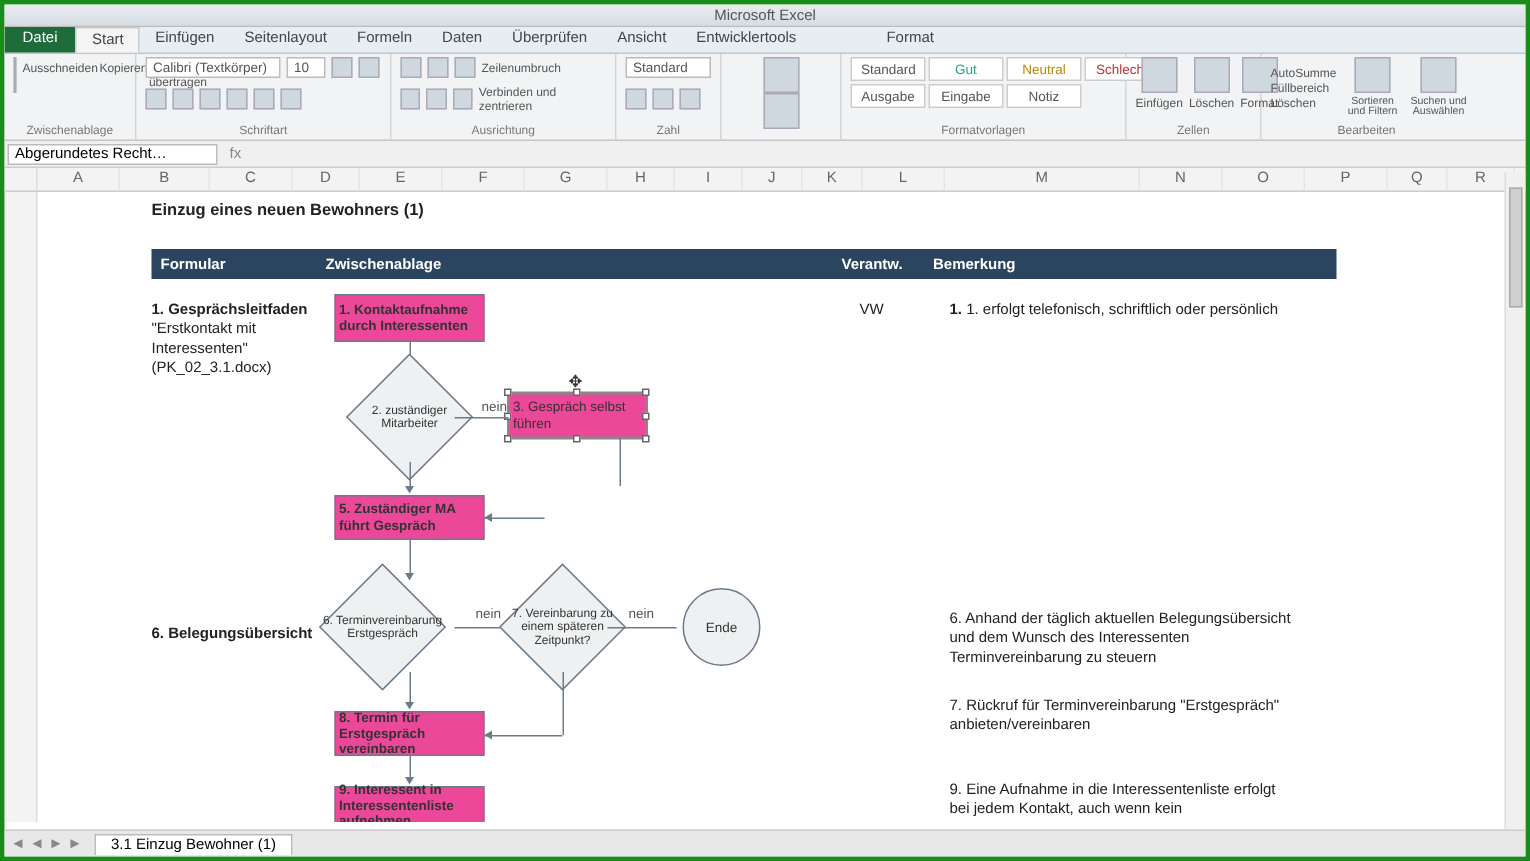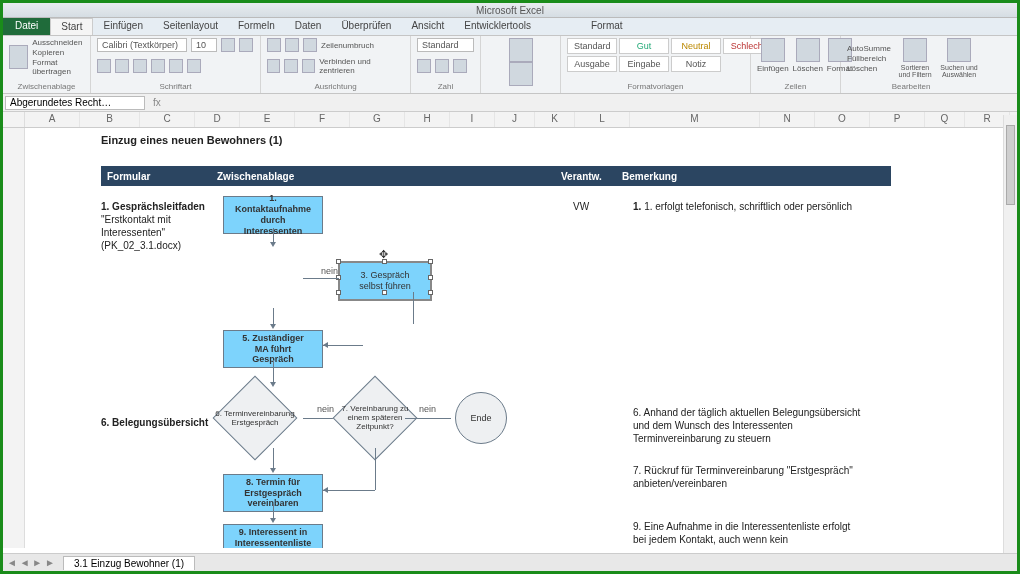--- a/index.html
+++ b/index.html
@@ -43,21 +43,21 @@
 .doc-title { position: absolute; left: 76px; top: 6px; font-weight: bold; font-size: 11px; color: #222; }
 
 
 .th-bar { position: absolute; left: 76px; top: 38px; height: 20px; background: #2b4561; color: #fff; font-size: 10px; font-weight: bold; display: flex; align-items: center; }
 .th-bar .c1 { width: 110px; padding-left: 6px; }
 .th-bar .c2 { width: 350px; padding-left: 6px; }
 .th-bar .c3 { width: 55px; }
 .th-bar .c4 { width: 200px; padding-left: 6px; }
 
 
-.box { position: absolute; background: #7dd3fc; border: 1px solid #6b7b8a; font-size: 9px; text-align: center; display: flex; align-items: center; justify-content: center; padding: 18px; line-height: 1.2; color: #333; }
+.box { position: absolute; background: #ec4899; border: 1px solid #6b7b8a; font-size: 9px; text-align: left; display: flex; align-items: center; justify-content: center; padding: 2px; line-height: 1.2; color: #333; }
 .box.sel { border: 1px solid #888; box-shadow: 0 0 0 1px #888; }
 .handle { position: absolute; width: 5px; height: 5px; background: #fff; border: 1px solid #666; }
 .diamond { position: absolute; }
 .diamond .inner { width: 60px; height: 60px; background: #eef0f2; border: 1px solid #6b7b8a; transform: rotate(45deg); }
 .diamond .txt { position: absolute; top: 50%; left: 50%; transform: translate(-50%,-50%); font-size: 8px; text-align: center; width: 80px; color: #333; line-height: 1.15; }
 .circle { position: absolute; width: 52px; height: 52px; border-radius: 50%; background: #eef0f2; border: 1px solid #6b7b8a; display: flex; align-items: center; justify-content: center; font-size: 9px; color: #333; }
 .flowlabel { position: absolute; font-size: 9px; color: #555; }
 
 
 .txtcol { position: absolute; font-size: 10px; color: #222; line-height: 1.3; }
@@ -95,21 +95,21 @@
   <div class="tab">Überprüfen</div>
   <div class="tab">Ansicht</div>
   <div class="tab">Entwicklertools</div>
   <div class="tab" style="margin-left:40px">Format</div>
 </div>
 
 <div class="ribbon">
   <div class="rgroup" style="width:88px">
     <div class="rgroup-row">
         <span class="ic big"></span>
-      <div style="display:flex;flex-direction:column;gap:1px;font-size:8px">
+      <div style="display:flex;gap:1px;font-size:8px">
         <span>Ausschneiden</span>
         <span>Kopieren</span>
         <span>Format übertragen</span>
       </div>
     </div>
     <div class="label">Zwischenablage</div>
   </div>
   <div class="rgroup" style="width:170px">
     <div class="rgroup-row">
       <span class="fontname">Calibri (Textkörper)</span>
@@ -250,20 +250,24 @@
       <b>1.</b> <span>1. erfolgt telefonisch, schriftlich oder persönlich</span>
     </div>
     <div class="txtcol" style="left:608px;top:278px;width:230px">6. Anhand der täglich aktuellen Belegungsübersicht und dem Wunsch des Interessenten Terminvereinbarung zu steuern</div>
     <div class="txtcol" style="left:608px;top:336px;width:230px">7. Rückruf für Terminvereinbarung "Erstgespräch" anbieten/vereinbaren</div>
     <div class="txtcol" style="left:608px;top:392px;width:230px">9. Eine Aufnahme in die Interessentenliste erfolgt bei jedem Kontakt, auch wenn kein</div>
 
     <div class="box" style="left:198px;top:68px;width:100px;height:32px;font-weight:bold">1. Kontaktaufnahme durch Interessenten</div>
     <div class="vline" style="left:248px;top:100px;height:16px"></div>
     <div class="arrow-down" style="left:245px;top:114px"></div>
 
+    <div class="diamond" style="left:218px;top:120px">
+      <div class="inner"></div>
+        <div class="txt">2. zuständiger Mitarbeiter</div>
+    </div>
 
     <div class="box sel" style="left:314px;top:134px;width:92px;height:30px">3. Gespräch selbst führen</div>
     <div class="handle" style="left:311px;top:131px"></div>
     <div class="handle" style="left:403px;top:131px"></div>
     <div class="handle" style="left:311px;top:162px"></div>
     <div class="handle" style="left:403px;top:162px"></div>
     <div class="handle" style="left:357px;top:131px"></div>
     <div class="handle" style="left:357px;top:162px"></div>
     <div class="handle" style="left:311px;top:147px"></div>
     <div class="handle" style="left:403px;top:147px"></div>

